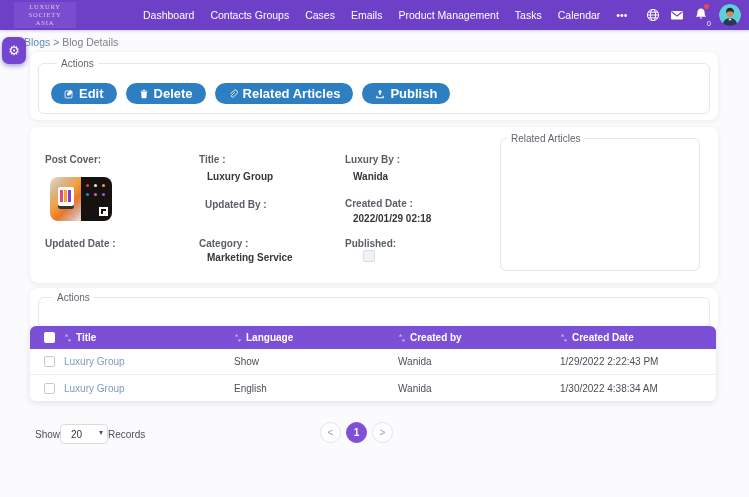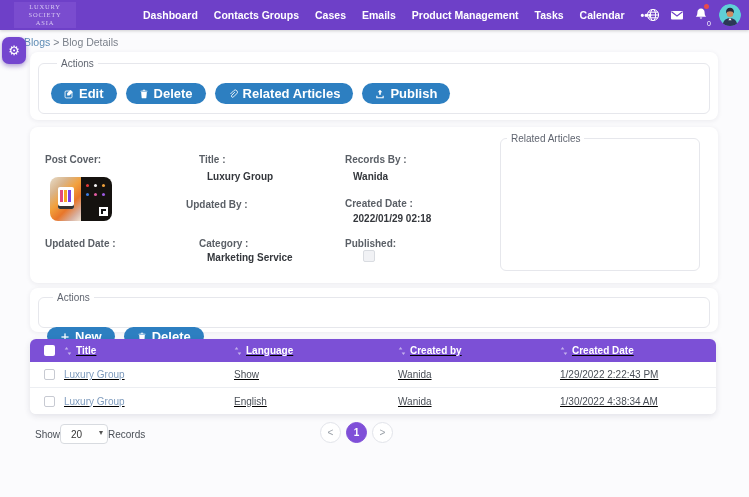--- a/index.html
+++ b/index.html
@@ -5,21 +5,21 @@
   * { margin:0; padding:0; box-sizing:border-box; }
   html,body { width:749px; height:497px; }
   body { font-family:"Liberation Sans", sans-serif; background:#fbfbfd; position:relative; overflow:hidden; }
 
   
   .nav { position:absolute; top:0; left:0; right:0; height:30px; background:#6e40c8; box-shadow:0 1px 3px rgba(0,0,0,.18); z-index:20; }
   .logo { position:absolute; left:14px; top:2px; width:62px; height:26px; background:#7a4ccf;
           display:flex; flex-direction:column; align-items:center; justify-content:center;
           color:#d8c9f3; font-family:"Liberation Serif", serif; font-size:6.5px; line-height:1.2; letter-spacing:.8px; cursor:pointer; }
   .menu { position:absolute; left:143px; top:0; height:30px; display:flex; align-items:center; gap:16px; }
-  .menu-item { color:#fff; font-size:10.5px; font-weight:700; cursor:pointer; white-space:nowrap; }
+  .menu-item { color:#fff; font-size:10.5px; font-weight:400; cursor:pointer; white-space:nowrap; }
   .nav-right { position:absolute; right:8px; top:0; height:30px; display:flex; align-items:center; gap:10px; }
   .nav-icon { width:14px; height:14px; display:inline-flex; cursor:pointer; }
   .bell-wrap { position:relative; width:15px; height:16px; cursor:pointer; }
   .bell-dot { position:absolute; top:-3px; right:0; width:5px; height:5px; border-radius:50%; background:#e94b4b; }
   .bell-count { position:absolute; bottom:-4px; right:-2px; color:#fff; font-size:7px; }
   .avatar { width:22px; height:22px; border-radius:50%; overflow:hidden; cursor:pointer; }
 
   
   .breadcrumb { position:absolute; top:36px; left:24px; font-size:10.5px; color:#7b818b; z-index:5; }
   .breadcrumb .root { color:#5e8cb5; cursor:pointer; }
@@ -57,21 +57,21 @@
   .cover-right:after { content:""; position:absolute; right:4px; bottom:5px; width:9px; height:9px; background:#fff;
       box-shadow:inset 0 0 0 2px #fff, inset 3px 3px 0 1px #111; }
   .pub-cb { position:absolute; left:333px; top:123px; width:12px; height:12px; border:1px solid #d9dce1; border-radius:2px; background:#f1f2f5; cursor:pointer; }
   .related-fs { position:absolute; left:470px; top:6px; width:200px; height:138px; background:#fff; }
 
   
   .card-actions-bottom { left:30px; top:288px; width:688px; height:44px; padding:4px 8px; }
   .card-actions-bottom fieldset { width:100%; height:100%; padding:8px 8px 0 8px; }
 
   
-  .table-card { left:30px; top:339px; width:686px; border-radius:6px; overflow:hidden; box-shadow:0 2px 6px rgba(40,40,70,.12);text-decoration:underline; }
+  .table-card { left:30px; top:326px; width:686px; border-radius:6px; overflow:hidden; box-shadow:0 2px 6px rgba(40,40,70,.12); }
   .trow { display:grid; grid-template-columns:34px 170px 164px 162px 1fr; align-items:center; }
   .thead { background:#7c50d6; color:#fff; height:23px; font-size:10px; font-weight:700; }
   .th { display:flex; align-items:center; gap:4px; cursor:pointer; }
   .sort svg { width:8px; height:10px; display:block; }
   .tbody-row { height:26px; background:#fff; border-bottom:1px solid #eceef2; font-size:10px; color:#4a4f57; }
   .tbody-row:last-child { border-bottom:none; }
   .cb { width:11px; height:11px; border:1px solid #c7cad2; border-radius:2px; background:#fff; display:inline-block; cursor:pointer; margin-left:14px; }
   .cb-head { border:none; background:#fff; }
   .row-link { color:#7e9bbd; cursor:pointer; }
 
@@ -187,25 +187,25 @@
 <div class="card card-details">
   <span class="lbl" style="left:15px; top:27px;">Post Cover:</span>
   <div class="cover-img">
     <div class="cover-left"></div>
     <div class="cover-right"></div>
   </div>
   <span class="lbl" style="left:15px; top:111px;">Updated Date :</span>
 
   <span class="lbl" style="left:169px; top:27px;">Title :</span>
   <span class="val" style="left:177px; top:44px;">Luxury Group</span>
-  <span class="lbl" style="left:156px; top:72px;">Updated By :</span>
+  <span class="lbl" style="left:175px; top:72px;">Updated By :</span>
   <span class="lbl" style="left:169px; top:111px;">Category :</span>
   <span class="val" style="left:177px; top:125px;">Marketing Service</span>
 
-  <span class="lbl" style="left:315px; top:27px;">Records By :</span>
+  <span class="lbl" style="left:315px; top:27px;">Luxury By :</span>
   <span class="val" style="left:323px; top:44px;">Wanida</span>
   <span class="lbl" style="left:315px; top:71px;">Created Date :</span>
   <span class="val" style="left:323px; top:86px;">2022/01/29 02:18</span>
   <span class="lbl" style="left:315px; top:111px;">Published:</span>
   <span class="pub-cb"></span>
 
   <fieldset class="related-fs">
     <legend>Related Articles</legend>
   </fieldset>
 </div>

